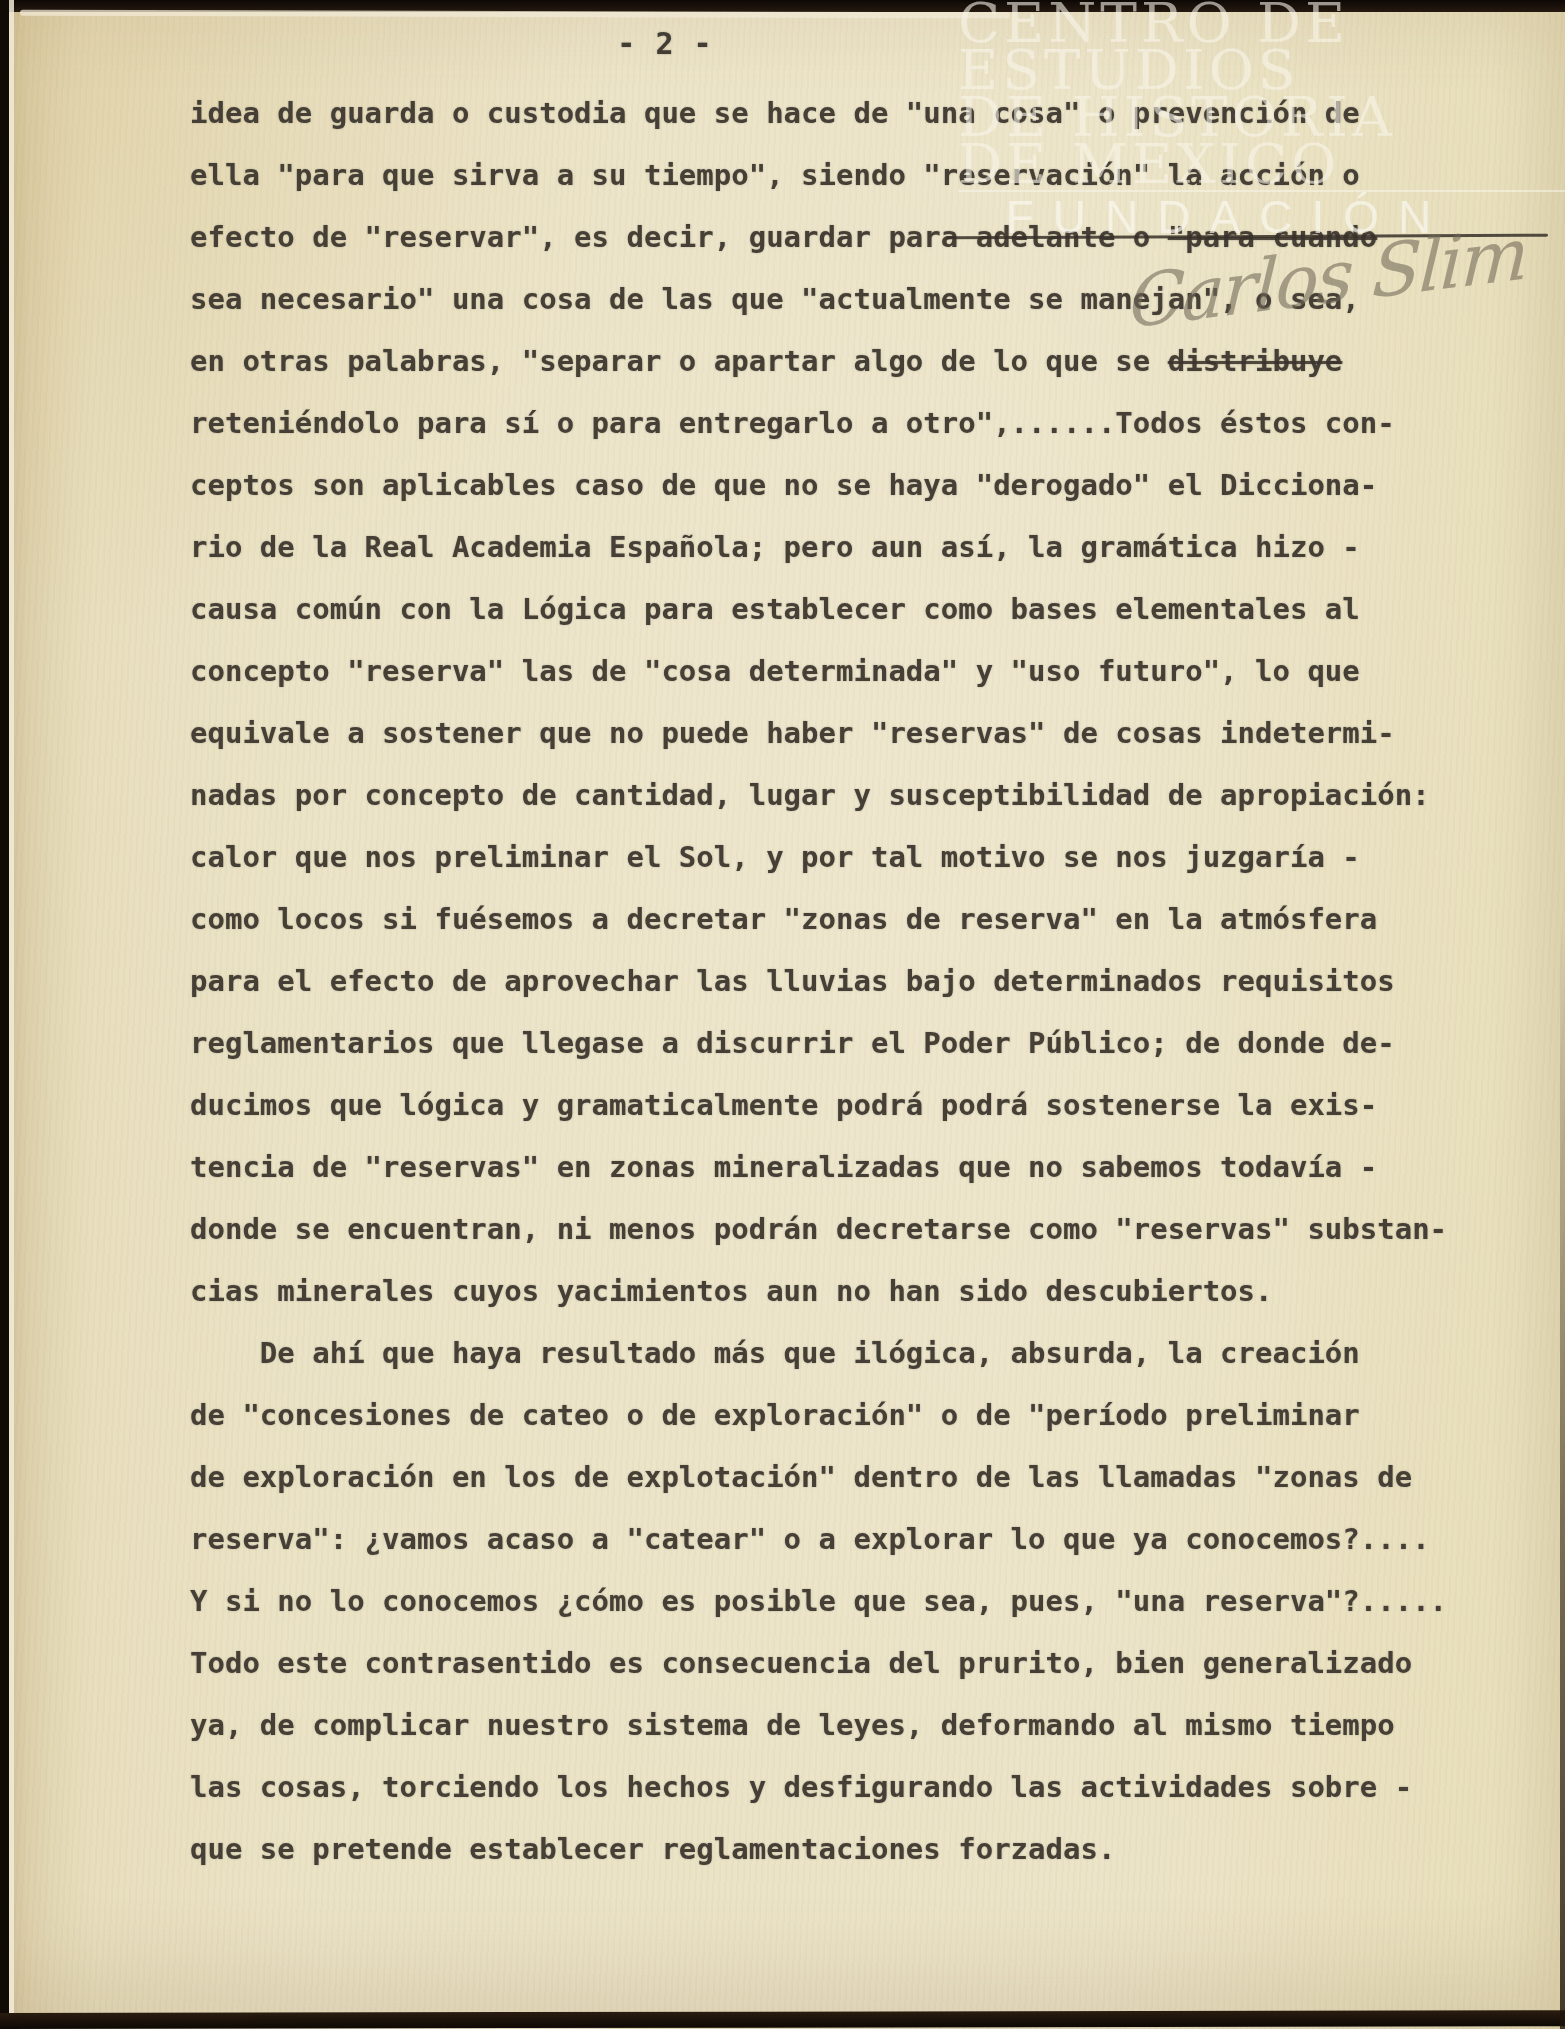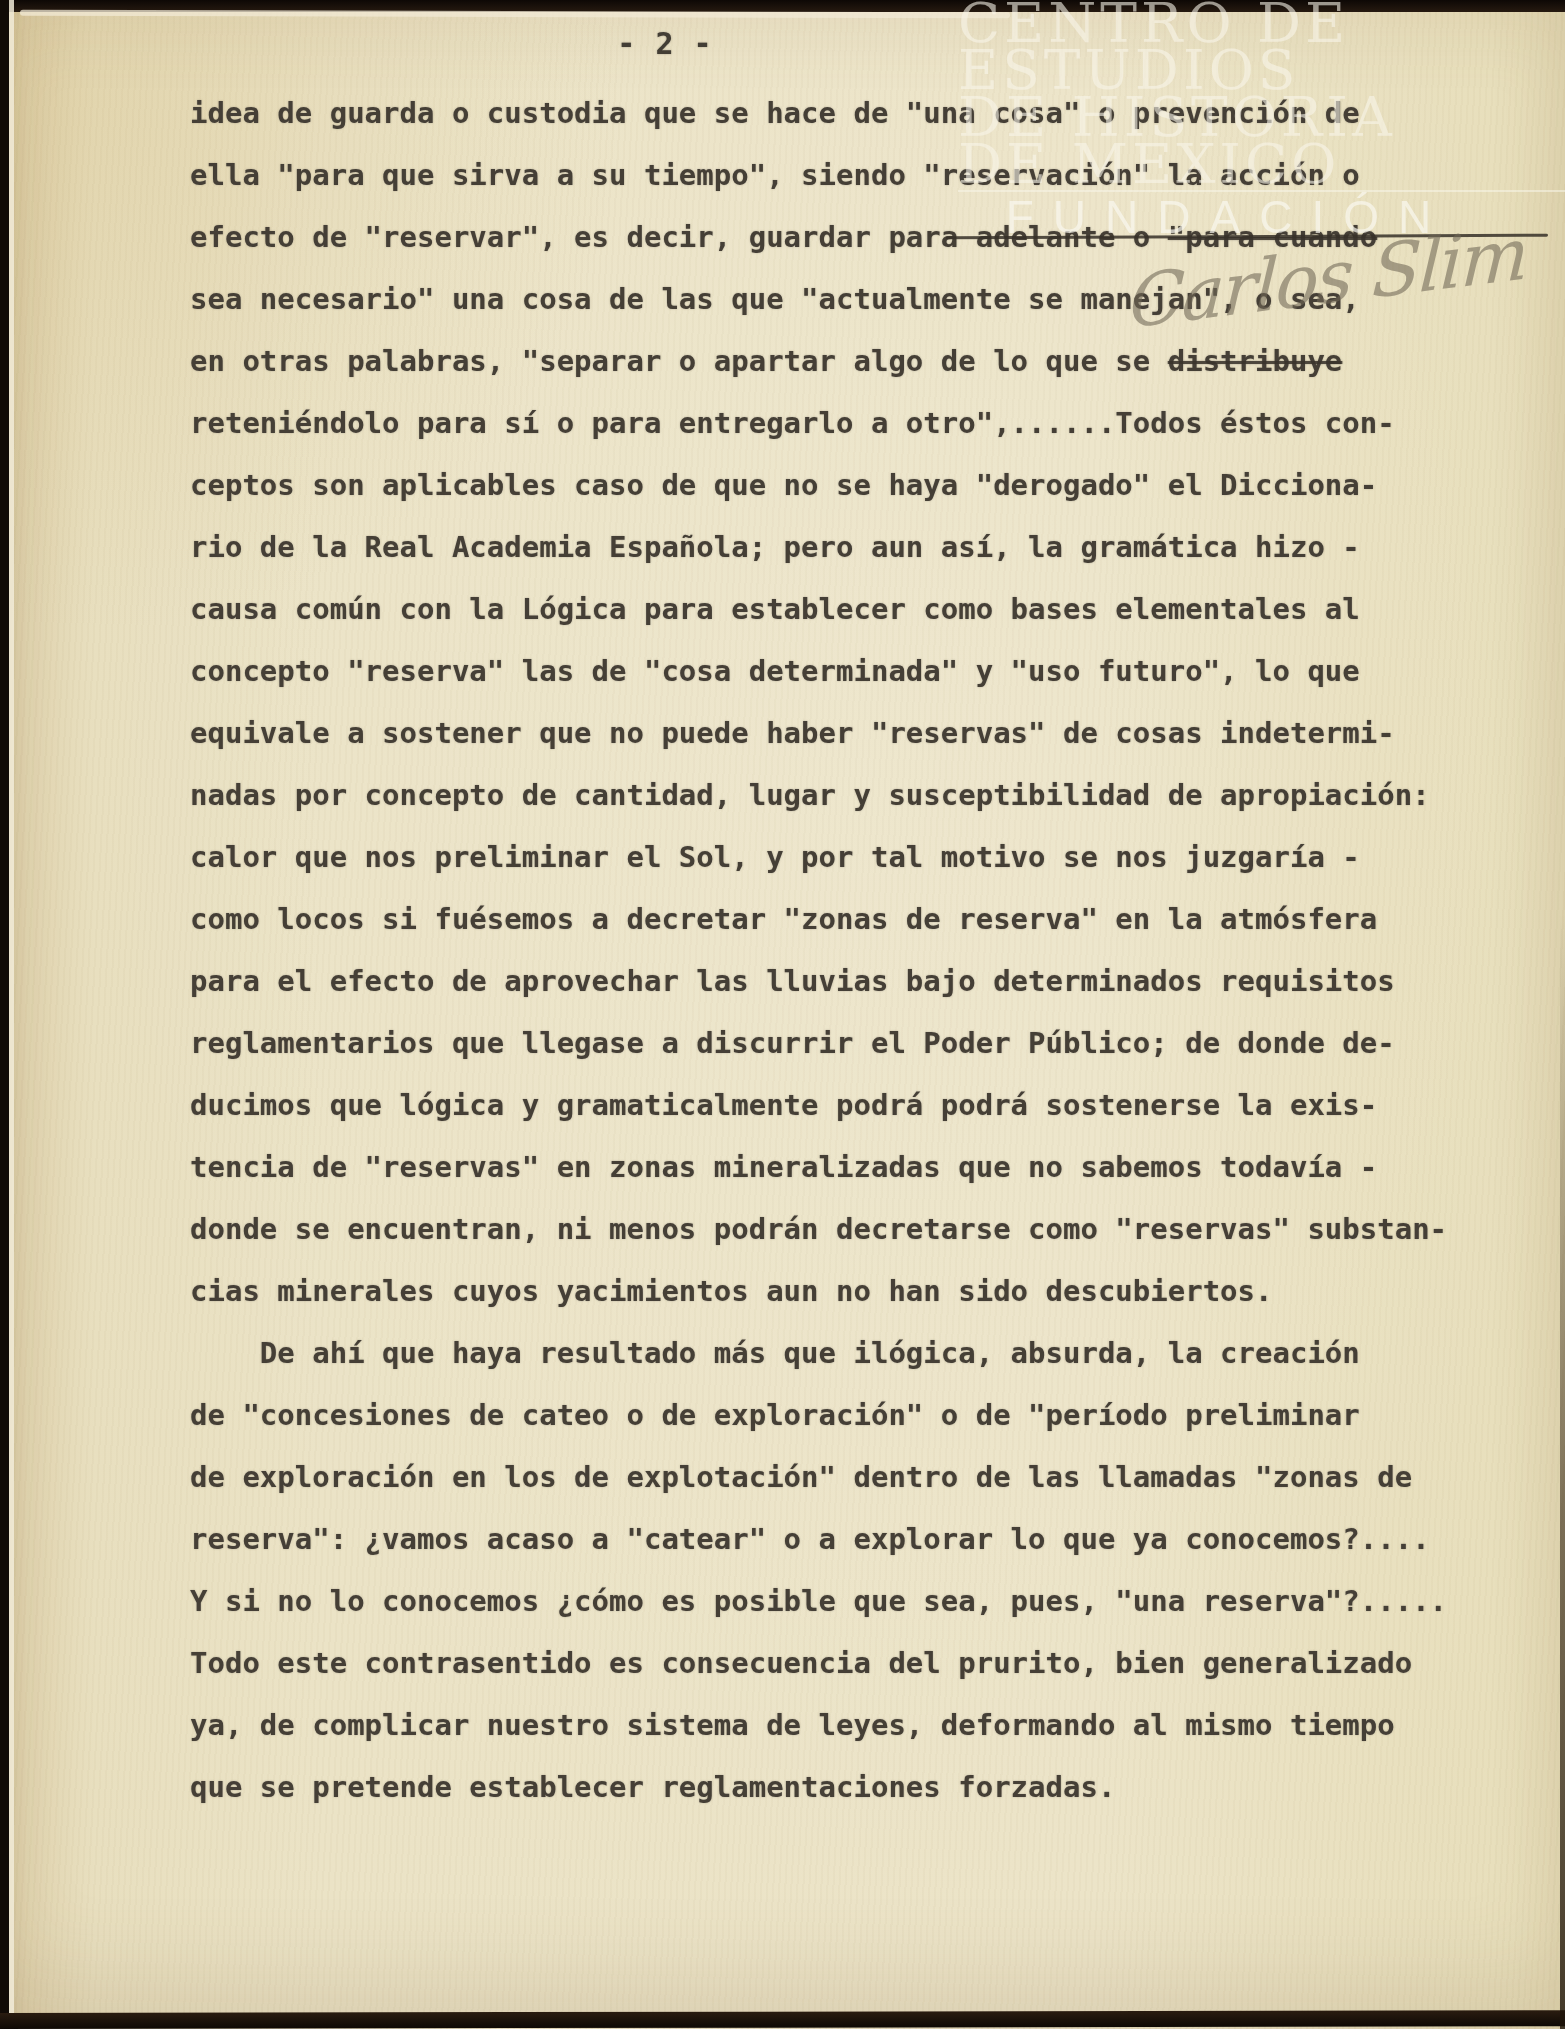--- a/index.html
+++ b/index.html
@@ -86,20 +86,21 @@
         <div class="tline"><span>tencia de "reservas" en zonas mineralizadas que no sabemos todavía -</span></div>
         <div class="tline"><span>donde se encuentran, ni menos podrán decretarse como "reservas" substan-</span></div>
         <div class="tline"><span>cias minerales cuyos yacimientos aun no han sido descubiertos.</span></div>
         <div class="tline"><span>    De ahí que haya resultado más que ilógica, absurda, la creación</span></div>
         <div class="tline"><span>de "concesiones de cateo o de exploración" o de "período preliminar</span></div>
         <div class="tline"><span>de exploración en los de explotación" dentro de las llamadas "zonas de</span></div>
         <div class="tline"><span>reserva": ¿vamos acaso a "catear" o a explorar lo que ya conocemos?....</span></div>
         <div class="tline"><span>Y si no lo conocemos ¿cómo es posible que sea, pues, "una reserva"?.....</span></div>
         <div class="tline"><span>Todo este contrasentido es consecuencia del prurito, bien generalizado</span></div>
         <div class="tline"><span>ya, de complicar nuestro sistema de leyes, deformando al mismo tiempo</span></div>
+        <div class="tline"><span>las cosas, torciendo los hechos y desfigurando las actividades sobre -</span></div>
         <div class="tline"><span>que se pretende establecer reglamentaciones forzadas.</span></div>
       </div>
   </div>
 
   <div class="pen-strike"></div>
 
   <div class="watermark">
     <div class="wm-serif">CENTRO DE</div>
     <div class="wm-serif">ESTUDIOS</div>
     <div class="wm-serif">DE HISTORIA</div>

